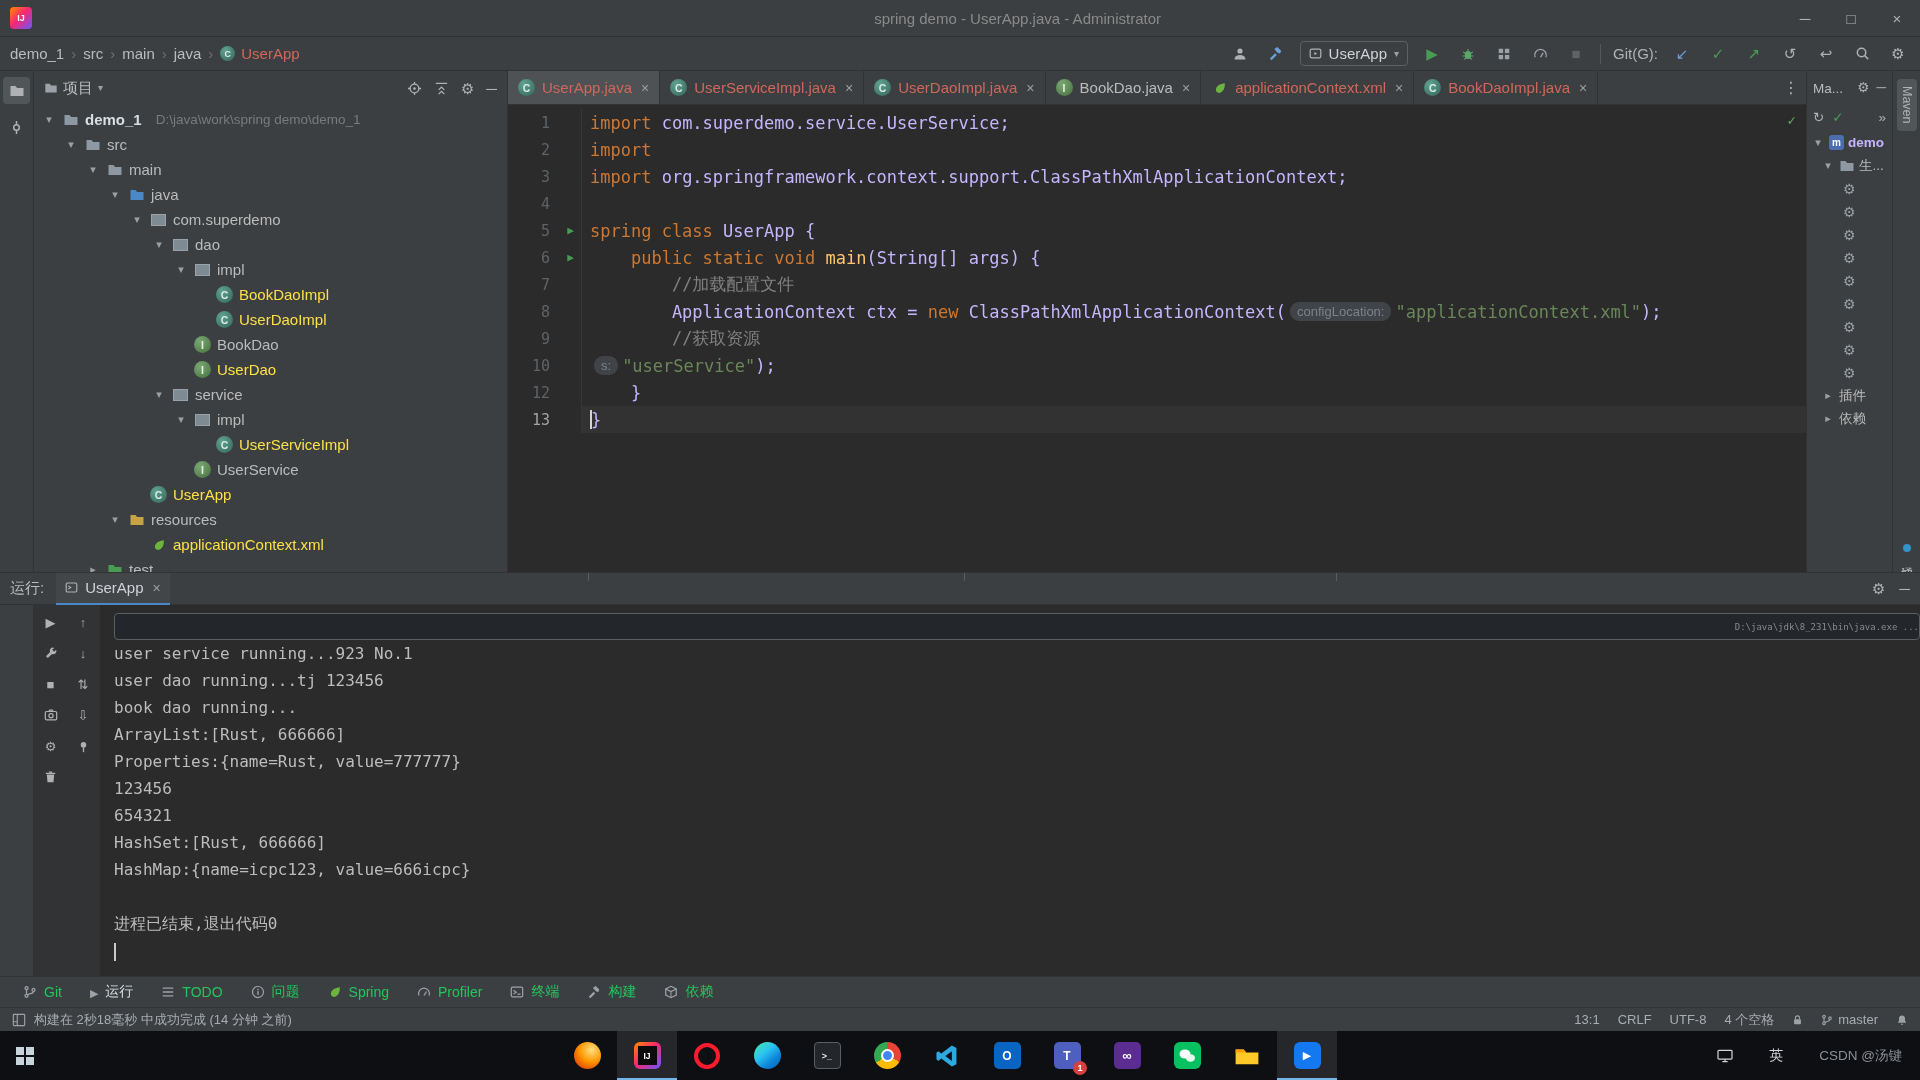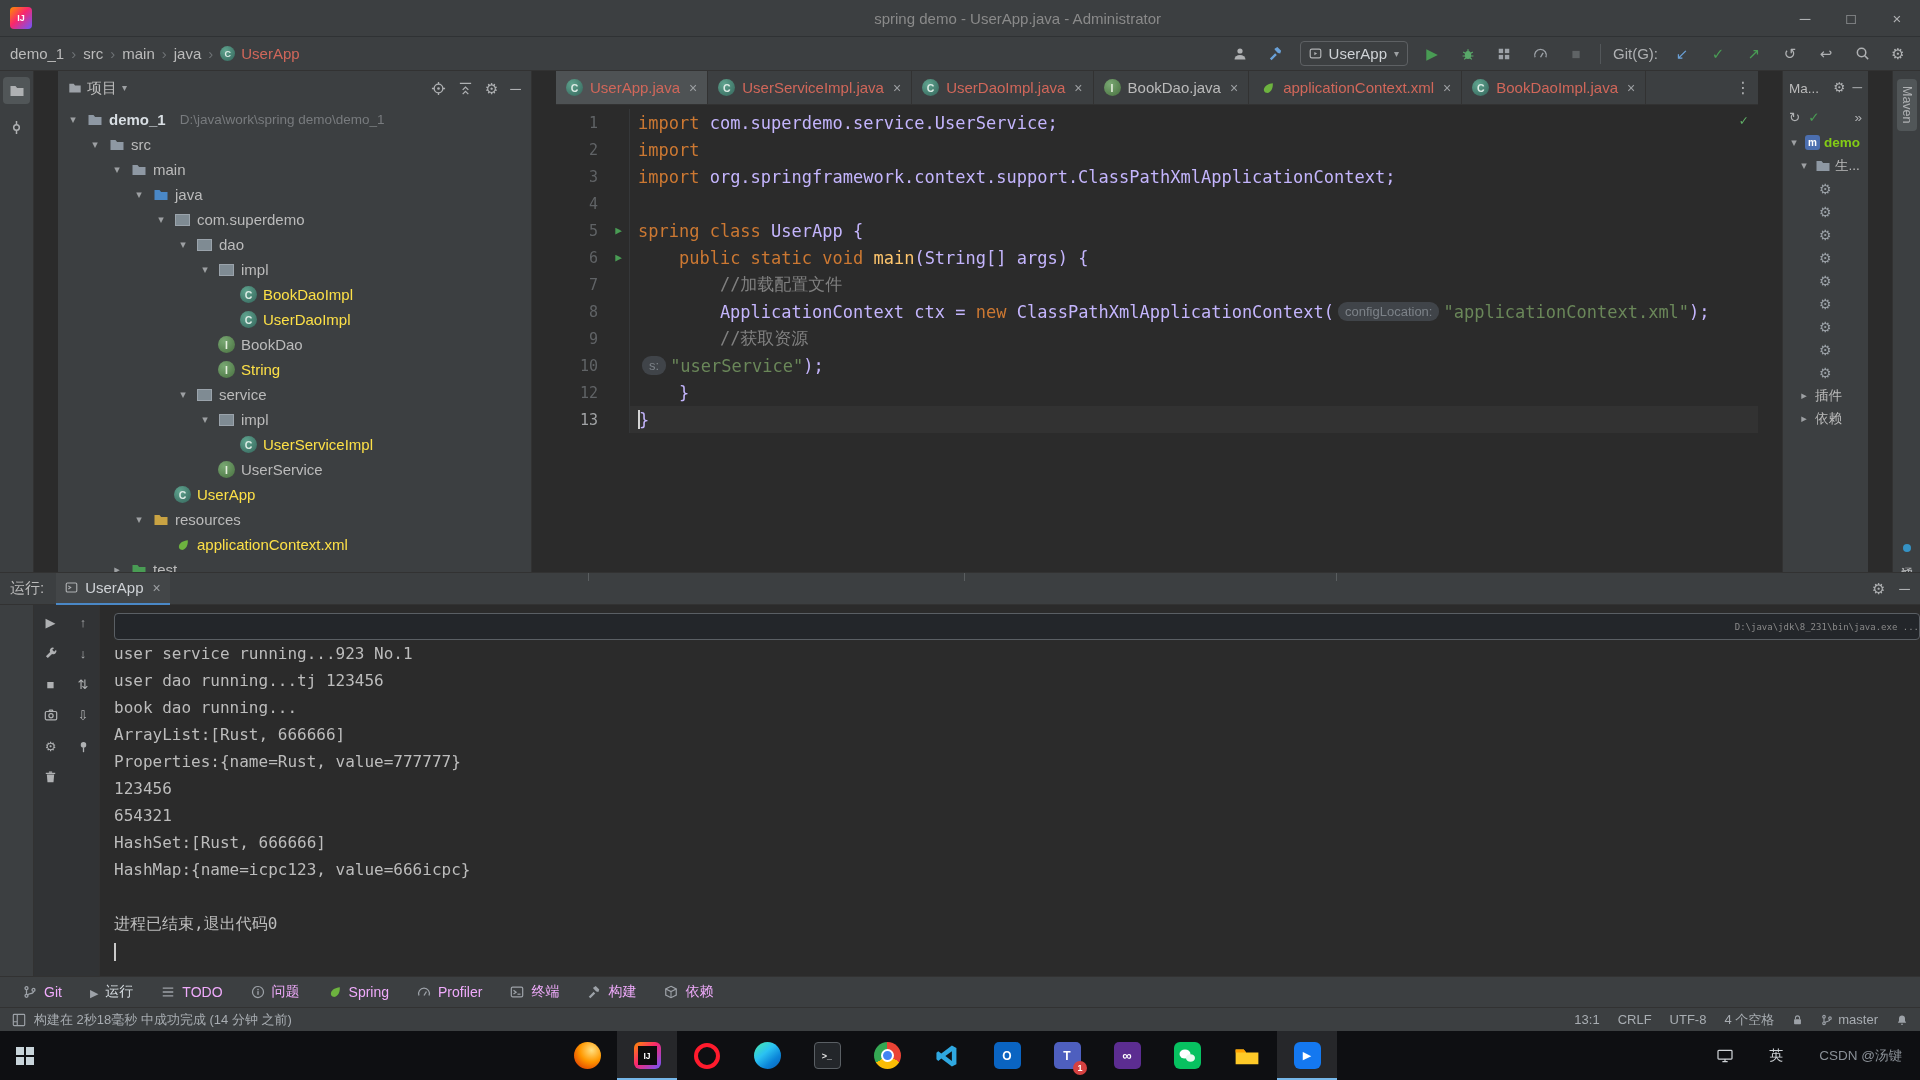--- a/index.html
+++ b/index.html
@@ -27,21 +27,21 @@
 .nav-right{margin-left:auto;display:flex;align-items:center;gap:12px;}
 .nav-ic{width:24px;height:24px;display:grid;place-items:center;border-radius:4px;color:#afb1b3;font-size:15px;}
 .run-combo{height:25px;border:1px solid #5e6164;border-radius:4px;background:#3c3f41;display:flex;align-items:center;gap:7px;padding:0 8px;color:#cfd2d6;}
 .grn{color:#499c54;}
 .gray-dis{color:#5f6365;}
 .blue{color:#6aa1d8;}
 .navdiv{width:1px;height:20px;background:#53575a;}
 .git-label{color:#afb1b3;}
 
 
-.main{flex:1;display:flex;min-height:0;gap:24px;}
+.main{flex:1;display:flex;min-height:0;}
 .stripe-left{width:34px;background:#3c3f41;border-right:1px solid #323232;display:flex;flex-direction:column;align-items:center;padding-top:6px;gap:10px;flex:none;}
 .stripe-btn{width:27px;height:27px;border-radius:4px;display:grid;place-items:center;color:#afb1b3;}
 .stripe-btn.active{background:#515658;}
 .stripe-right{width:28px;background:#3c3f41;border-left:1px solid #323232;display:flex;flex-direction:column;align-items:center;padding:8px 0;gap:14px;flex:none;}
 .v-item{writing-mode:vertical-rl;font-size:12.5px;color:#afb1b3;padding:7px 3px;border-radius:4px;display:flex;align-items:center;gap:5px;}
 .v-item.active{background:#515658;}
 .blue-dot{width:8px;height:8px;border-radius:50%;background:#3592c4;}
 
 
 .project-panel{width:474px;background:#3c3f41;border-right:1px solid #323232;display:flex;flex-direction:column;flex:none;}
@@ -104,21 +104,21 @@
 .run-tools{width:33px;display:flex;flex-direction:column;align-items:center;padding-top:8px;gap:13px;flex:none;background:#313335;}
 .run-tools.colB{border-right:1px solid #323232;}
 .rt{width:18px;height:18px;display:grid;place-items:center;color:#afb1b3;font-size:13px;}
 .console{flex:1;padding:8px 0 0 14px;font-family:"DejaVu Sans Mono","Liberation Mono",monospace;font-size:16px;line-height:27px;color:#bcbcbc;white-space:pre;overflow:hidden;}
 .console-line{height:27px;}
 .console-line.cmd{color:#8a8a8a;text-align:right;}
 .console-caret{display:inline-block;width:2px;height:18px;background:#c9c9c9;vertical-align:middle;}
 
 
 .bottombar{height:31px;background:#3c3f41;border-top:1px solid #323232;display:flex;align-items:center;padding:0 12px;gap:6px;font-size:14px;flex:none;}
-.bb-item{display:flex;align-items:center;gap:7px;padding:3px 11px;border-radius:3px;color:#f0abfc;}
+.bb-item{display:flex;align-items:center;gap:7px;padding:3px 11px;border-radius:3px;color:#22c55e;}
 .bb-item.active{color:#d8dee3;}
 .bb-g{color:#9da2a8;font-size:11px;}
 
 
 .statusbar{height:24px;background:#3c3f41;border-top:1px solid #323232;display:flex;align-items:center;padding:0 12px;font-size:13px;color:#a8adb2;flex:none;gap:8px;}
 .sb-right{margin-left:auto;display:flex;align-items:center;gap:18px;}
 .sb-item{display:flex;align-items:center;gap:5px;}
 
 
 .taskbar{height:49px;background:#0e0f12;display:flex;align-items:center;position:relative;flex:none;}
@@ -139,21 +139,21 @@
 .chrome i{width:13px;height:13px;border-radius:50%;background:#4285f4;border:2.5px solid #fff;}
 .outlook{background:#0a64c2;border-radius:5px;}
 .teams{background:#4e5fbf;border-radius:5px;}
 .vstudio{background:#5c2d91;border-radius:5px;font-size:13px;}
 .wechat{background:#07c160;border-radius:6px;}
 .media{background:#1478f0;border-radius:6px;font-size:11px;}
 .tb-badge{position:absolute;right:10px;bottom:5px;min-width:14px;height:14px;border-radius:50%;background:#d54141;color:#fff;font-size:9px;display:grid;place-items:center;font-weight:bold;}
 .tray{margin-left:auto;display:flex;align-items:center;gap:36px;padding-right:18px;}
 .tray-txt{color:#cfd3d7;font-size:14px;}
 .watermark{color:#8a9097;font-size:13.5px;}
-.bold{font-weight:bold;color:#84cc16;}
+.bold{font-weight:bold;color:#c4b5fd;}
 </style>
 </head>
 <body>
 
 <div id="root">
 
   <header class="titlebar">
     <span class="app-logo">IJ</span>
     <div class="win-title">spring demo - UserApp.java - Administrator</div>
     <div class="win-controls">
@@ -347,21 +347,21 @@
             <span class="tree-label red">UserDaoImpl</span>
           </div>
           <div class="tree-row" style="padding-left:140px">
             <span class="chev"></span>
             <span class="ti ifc-ic">I</span>
             <span class="tree-label">BookDao</span>
           </div>
           <div class="tree-row" style="padding-left:140px">
             <span class="chev"></span>
             <span class="ti ifc-ic">I</span>
-            <span class="tree-label red">String</span>
+            <span class="tree-label red">UserDao</span>
           </div>
           <div class="tree-row" style="padding-left:118px">
             <span class="chev">▾</span>
             <span class="ti">
               <span class="pkg-ic"></span>
             </span>
             <span class="tree-label">service</span>
           </div>
           <div class="tree-row" style="padding-left:140px">
             <span class="chev">▾</span>

